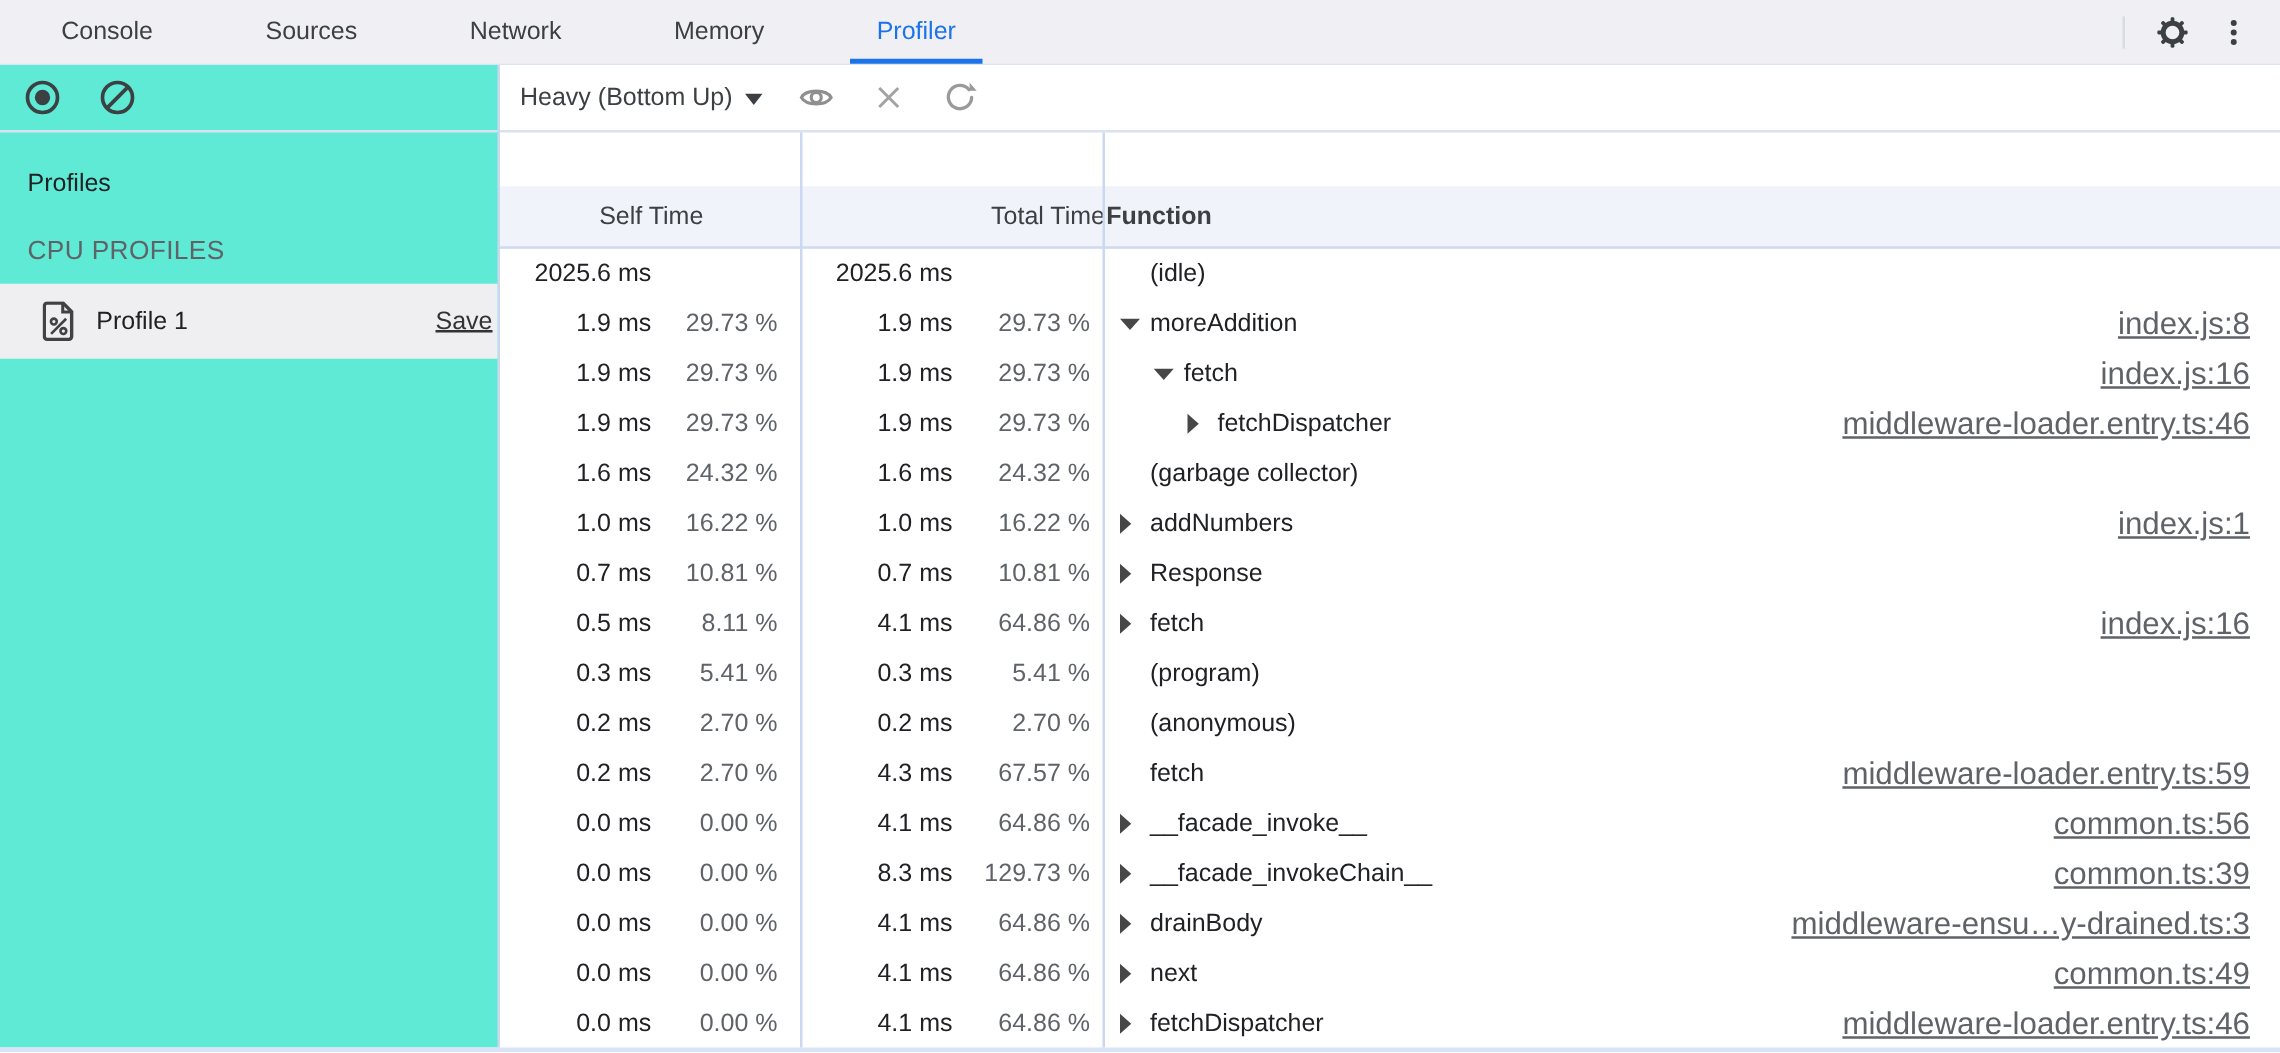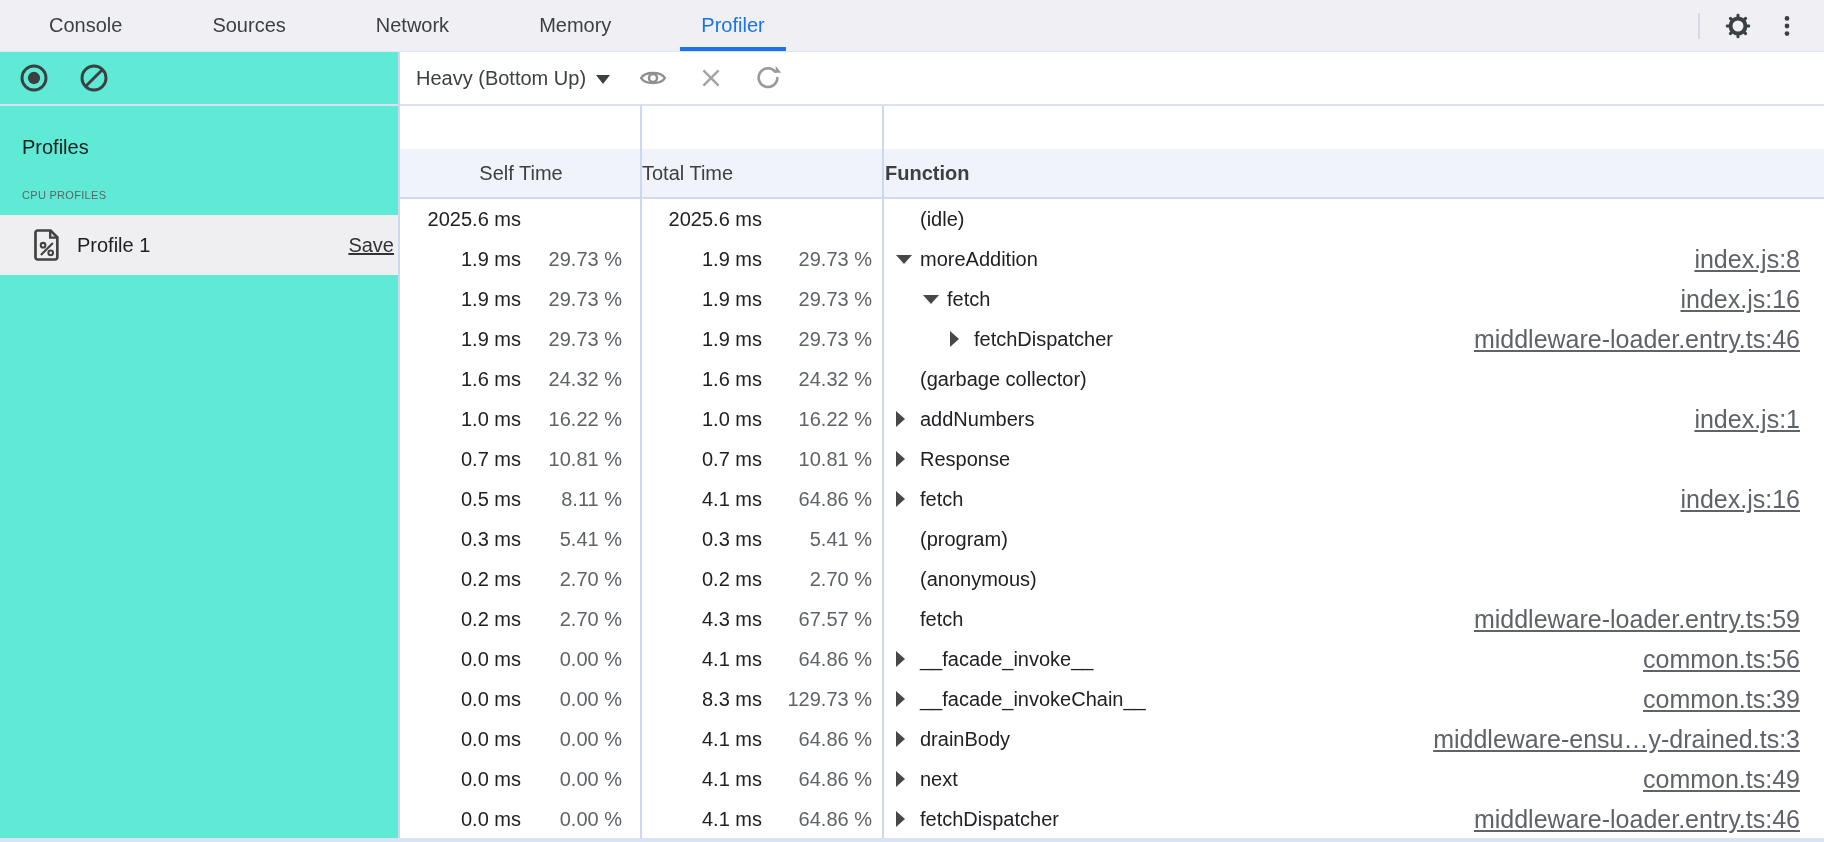--- a/index.html
+++ b/index.html
@@ -30,21 +30,21 @@
   .icon-btn{display:flex;align-items:center;justify-content:center;background:none;border:none;padding:2px;}
   
   .content{flex:1;display:flex;min-height:0;}
   .sidebar{width:400px;flex:0 0 400px;border-right:2px solid #ccd8f0;display:flex;flex-direction:column;background:#5eead4;}
   .sidebar-toolbar{
     height:54px;flex:0 0 54px;display:flex;align-items:center;gap:24px;
     padding-left:16px;border-bottom:2px solid #d9e1f3;
   }
   .sidebar-body{flex:1;}
   .profiles-heading{font-size:20px;color:#202124;padding:30px 0 0 22px;}
-  .section-heading{font-size:11px;color:#5f6368;padding:30px 0 14px 22px;letter-spacing:.3px;}
+  .section-heading{font-size:21px;color:#5f6368;padding:30px 0 14px 22px;letter-spacing:.3px;}
   .profile-item{
     height:60px;display:flex;align-items:center;background:#efeff1;
     padding:0 4px 0 34px;gap:16px;
   }
   .profile-name{font-size:20px;color:#202124;flex:1;}
   .save-link{font-size:20px;color:#333;text-decoration:underline;}
   
   .main{flex:1;display:flex;flex-direction:column;min-width:0;}
   .main-toolbar{
     height:54px;flex:0 0 54px;display:flex;align-items:center;gap:26px;
@@ -58,21 +58,21 @@
   
   .table-area{flex:1;position:relative;min-height:0;display:flex;flex-direction:column;}
   .vline{position:absolute;top:0;bottom:0;width:2px;background:#ccd8f0;z-index:2;}
   .vline.v1{left:240px;}
   .vline.v2{left:482px;}
   .grid-header{
     height:50px;flex:0 0 50px;display:flex;align-items:center;
     background:#f0f3fa;border-bottom:2px solid #cfdaf1;font-size:20px;color:#3c4043;margin-top:43px;
   }
   .h-self{width:242px;text-align:center;}
-  .h-total{width:242px;text-align:left;}
+  .h-total{width:242px;text-align:right;}
   .h-fn{flex:1;padding-left:1px;font-weight:bold;}
   .grid-body{flex:1;overflow:hidden;}
   .row{display:flex;height:40px;align-items:center;font-size:20px;}
   .cell{display:flex;align-items:center;}
   .cell.self{width:242px;}
   .cell.total{width:242px;}
   .cell.fn{flex:1;padding:0 24px 0 12px;min-width:0;}
   .ms{text-align:right;color:#202124;white-space:nowrap;}
   .pct{text-align:right;color:#5f6368;white-space:nowrap;}
   .self .ms{width:121px;}

